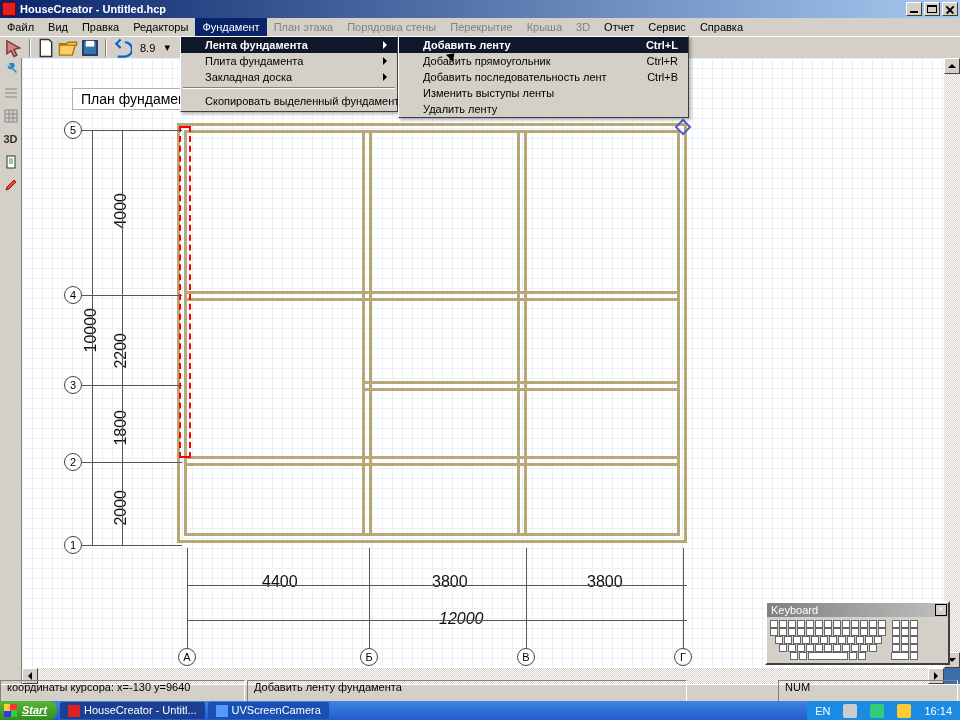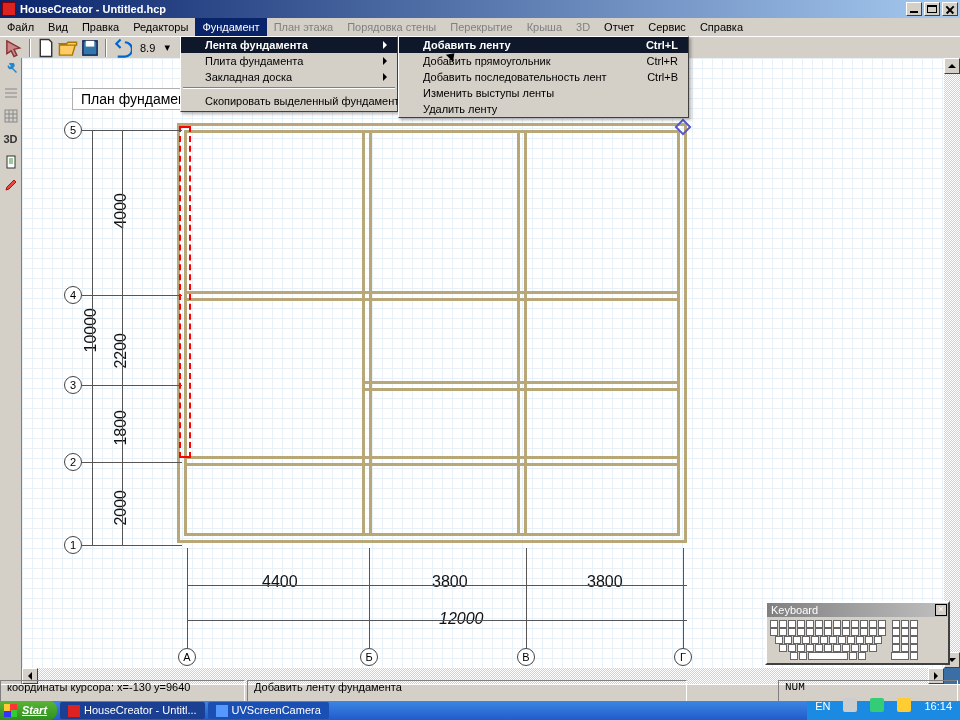--- a/index.html
+++ b/index.html
@@ -85,21 +85,21 @@
 .statusbar .cell { border:1px solid #808080; border-top-color:#808080; border-left-color:#808080; border-bottom-color:#fff; border-right-color:#fff; height:26px; padding:0 6px; line-height:13px; margin-right: 2px; }
 
 
 .taskbar { position:absolute; left:0; right:0; bottom:0; height:19px; background:linear-gradient(#3c86e3,#225bcb); display:flex; align-items:center; }
 .taskbar .start { height:19px; padding:0 10px 0 22px; background:linear-gradient(#59b535,#2f8f21); color:#fff; font-weight:bold; font-style:italic; border-radius:0 8px 8px 0; line-height:19px; position:relative;text-decoration:underline; }
 .taskbar .start::before{content:'';position:absolute;left:4px;top:3px;width:13px;height:13px;background:
   conic-gradient(#f33 0 90deg,#3c3 0 180deg,#33f 0 270deg,#fc3 0);}
 .taskbar .task { height:17px; margin-left:3px; padding:0 8px; background:#1a4fb3; color:#fff; line-height:17px; border-radius:2px; display:flex; align-items:center; gap:4px; }
 .taskbar .task.active { background:#1a3f93; }
 .taskbar .task .tico{width:12px;height:12px;background:#d22;}
-.taskbar .tray { margin-left:auto; height:19px; background:#1a8ae3; color:#fff; padding:8px 8px; display:flex; align-items:flex-end; gap:13px; }
+.taskbar .tray { margin-left:auto; height:19px; background:#1a8ae3; color:#fff; padding:8px 8px; display:flex; align-items:center; gap:13px; }
 .taskbar .tray .trico{width:14px;height:14px;background:#ccc;border-radius:2px;}
 
 
 .kbd { position:absolute; right:10px; bottom:55px; width:185px; background:#d4d0c8; border:2px solid #404040; border-top-color:#fff; border-left-color:#fff; }
 .kbd .kbtitle { height:14px; background:linear-gradient(90deg,#808080,#c0c0c0); color:#fff; font-size:10px; padding-left:4px; display:flex; align-items:center; }
 .kbd .kbtitle .kclose{margin-left:auto;width:12px;height:12px;background:#d4d0c8;border:1px solid #000;margin-right:1px;line-height:8px;text-align:center;font-size:9px;}
 .kbd .keys { padding:3px; display:flex; flex-direction:column; gap:1px; }
 .kbd .krow { display:flex; gap:1px; justify-content:center; }
 .kbd .key { width:8px; height:8px; background:#fff; border:1px solid #666; }
 .kbd .keys .group { display:flex; gap:5px; }
@@ -408,21 +408,21 @@
             <span class="key"></span>
           </div>
       </div>
     </div>
   </div>
 </div>
 
 <div class="statusbar">
   <div class="cell" style="width:245px;">координаты курсора: x=-130 y=9640</div>
   <div class="cell" style="width:440px;">Добавить ленту фундамента</div>
-  <div class="cell" style="width:180px; margin-left:auto;font-family:Liberation Mono, monospace;">NUM</div>
+  <div class="cell" style="width:180px; margin-left:auto;">NUM</div>
 </div>
 
 <div class="taskbar">
   <div class="start">Start</div>
   <div class="task active">
       <span class="tico"></span>
       <span>HouseCreator - Untitl...</span>
     </div>
   <div class="task">
       <span class="tico" style="background:#59f"></span>

